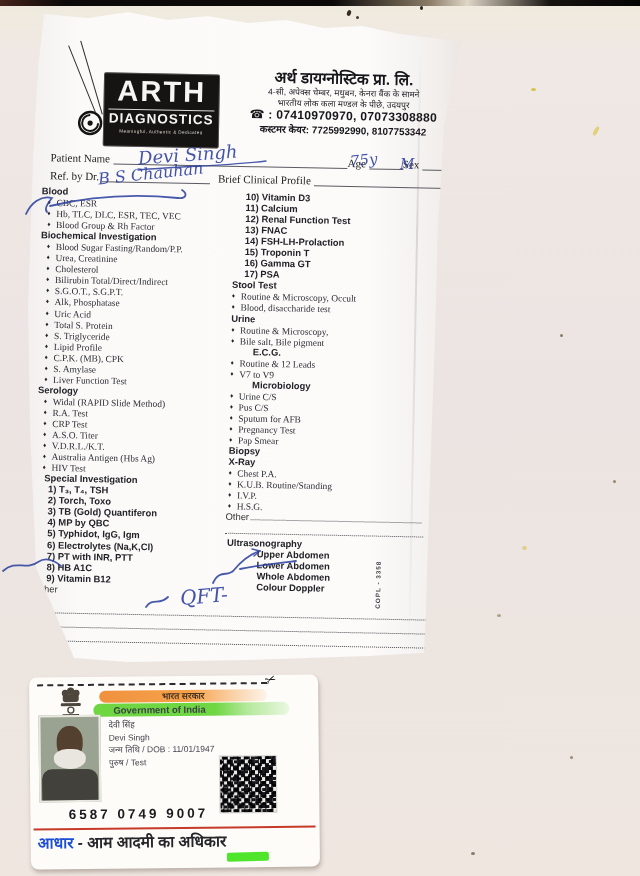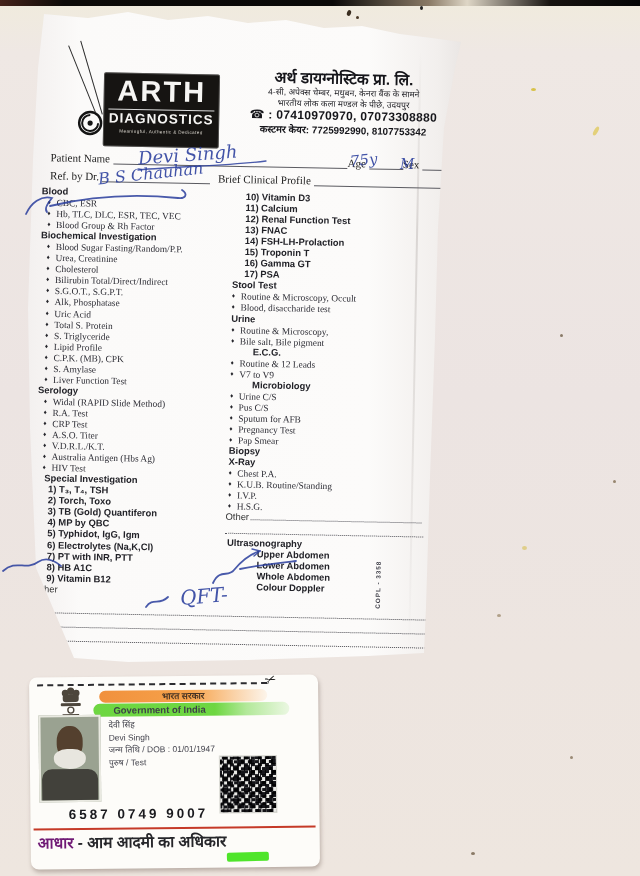--- a/index.html
+++ b/index.html
@@ -74,21 +74,21 @@
   .torso{position:absolute;left:1px;top:52px;width:56px;height:34px;background:#42413b;border-radius:10px 10px 0 0;}
   .card-text{left:79px;top:42px;font-size:8.5px;line-height:12.5px;color:#3a3a44;}
   .card-text .en{color:#44444e;}
   .qr{left:189px;top:80px;width:56px;height:56px;
     background:repeating-conic-gradient(#15151a 0% 25%,#f8f8f6 0% 50%) 0 0/7px 7px,
                repeating-conic-gradient(#15151a 0% 25%,#f0f0ee 0% 50%) 2px 3px/11px 11px;
     background-blend-mode:multiply;border:1px solid #d8d8d2;}
   .aad-num{left:20px;top:130px;width:176px;text-align:center;font-size:13.5px;font-weight:bold;letter-spacing:3px;color:#1a1a1e;}
   .red-divider{left:3px;top:151px;width:282px;border-top:2px solid #c53a28;height:0;}
   .slogan{left:7px;top:154px;font-size:15.5px;font-weight:bold;white-space:nowrap;}
-  .slogan .red{color:#701a75;text-align:right;}
+  .slogan .red{color:#1d4ed8;text-align:right;}
   .slogan .blk{color:#26262a;}
   .green-mark{left:196px;top:177px;width:42px;height:9px;background:#4fe52b;border-radius:2px;transform:rotate(-1deg);}
   .speck{position:absolute;border-radius:50%;}
   svg.overlay{position:absolute;left:0;top:0;pointer-events:none;}
 </style>
 </head>
 <body>
 
 <div class="scene">
 
@@ -418,21 +418,21 @@
 
     <div class="abs photo">
       <div class="head"></div>
       <div class="beard"></div>
       <div class="torso"></div>
     </div>
 
     <div class="abs card-text">
       <div>देवी सिंह</div>
       <div class="en">Devi Singh</div>
-      <div class="en">जन्म तिथि / DOB : 01/01/1947</div>
+      <div class="en">जन्म तिथि / DOB : 11/01/1947</div>
       <div class="en">पुरुष / Test</div>
     </div>
 
     <div class="abs qr"></div>
 
     <div class="abs aad-num">6587 0749 9007</div>
     <div class="abs red-divider"></div>
     <div class="abs slogan">
       <span class="red">आधार</span><span class="blk"> - आम आदमी का अधिकार</span>
     </div>

